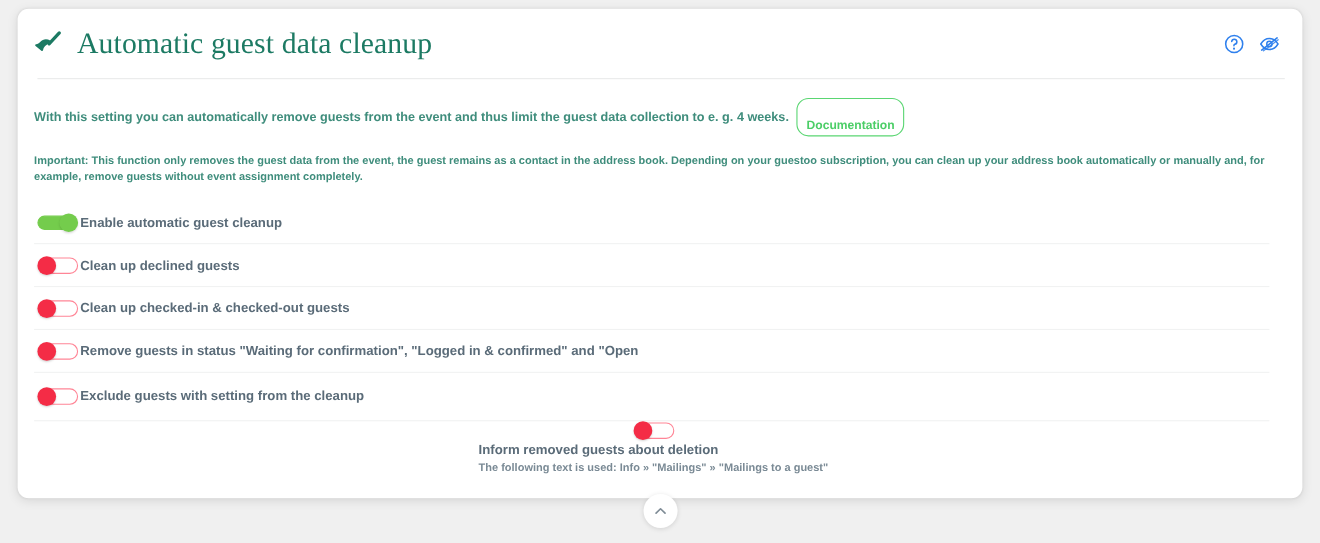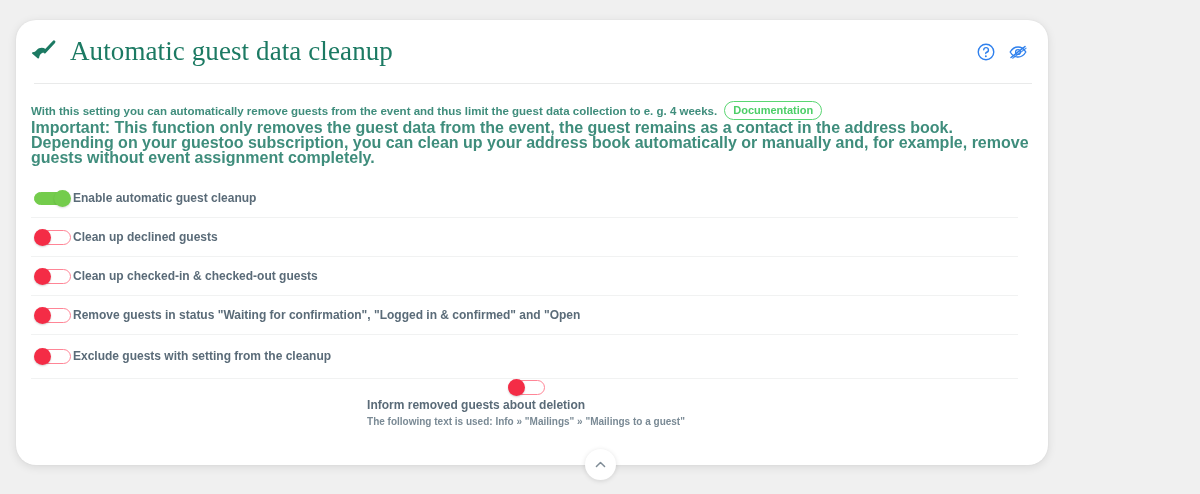--- a/index.html
+++ b/index.html
@@ -6,24 +6,24 @@
   html, body {
     width: 1200px; height: 494px;
     background: #f0f0f0;
     font-family: "Liberation Sans", sans-serif;
     overflow: hidden;
   }
   .page { position: relative; width: 1200px; height: 494px; }
 
   .card {
     position: absolute;
-    left: 16px; top: 20px;
-    width: 1032px; height: 445px;
+    left: 16px; top: 8px;
+    width: 1168px; height: 445px;
     background: #ffffff;
-    border-radius: 20px;
+    border-radius: 10px;
     box-shadow: 0 2px 10px rgba(0,0,0,0.10), 0 0 2px rgba(0,0,0,0.06);
   }
 
   
   .card-header {
     position: relative;
     height: 63px;
     display: flex;
     align-items: center;
     padding: 0 18px 0 14px;
@@ -57,26 +57,27 @@
     font-size: 11.5px; color: #3f8d7c;
     display: flex; align-items: center; gap: 7px;
     white-space: nowrap;
   }
   .doc-badge {
     display: inline-block;
     border: 1px solid #5ad672;
     color: #4cce67;
     border-radius: 11px;
     font-size: 11px;
-    padding: 1px 8px 2px;
+    padding: 17px 8px 2px;
     line-height: 14px;
     cursor: pointer;
   }
   .important {
-    font-size: 16px;
+    margin-top: 15px;
+    font-size: 10px;
     color: #3f8d7c;
     line-height: 15px;
     max-width: 1139px;
   }
 
   
   .rows { margin-top: 14px; }
   .row {
     display: flex;
     align-items: center;

